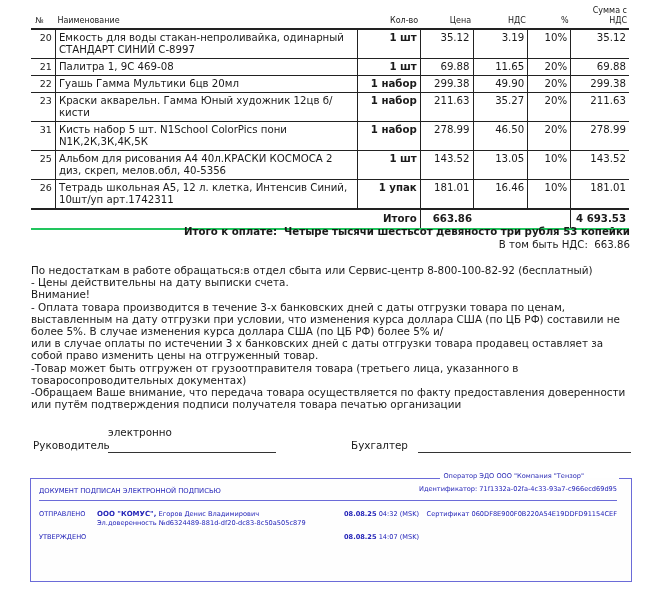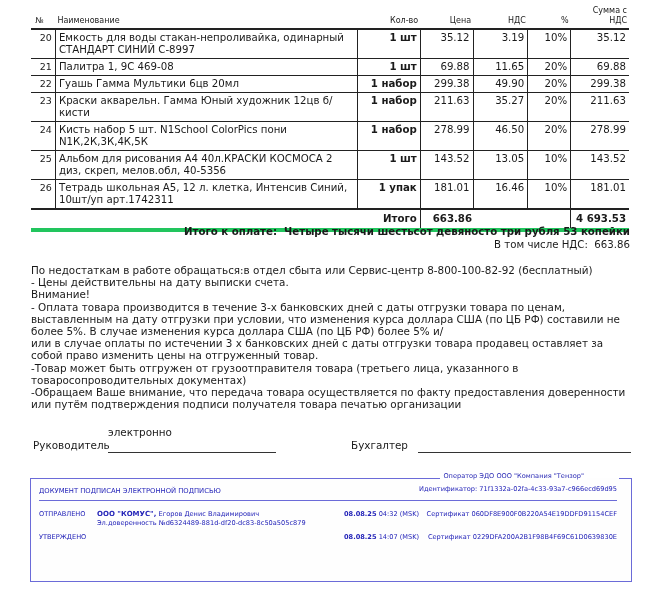--- a/index.html
+++ b/index.html
@@ -16,21 +16,21 @@
   .tbl th.c-name { text-align: left; padding-left: 2px; }
   .tbl thead tr { border-bottom: 2px solid #222; }
   .tbl td { padding: 2px 3px 2px 3px; vertical-align: top; line-height: 12px; border-left: 1px solid #222; text-align: right; }
   .tbl td.c-num { border-left: none; text-align: right; font-size: 9.5px; padding-right: 3px; width: 18px; }
   .tbl td.c-name { text-align: left; width: 298px; }
   .tbl tbody tr { border-bottom: 1px solid #222; }
   .tbl tbody tr.last { border-bottom: 2px solid #222; }
   .c-qty { width: 56px; font-weight: bold; } .c-price { width: 46px; } .c-vat { width: 48px; }
   .c-pct { width: 36px; } .c-sum { width: 52px; }
   .tbl tfoot td { font-weight: bold; padding: 3px 3px; border-left: none; }
-  .tbl tfoot tr { border-bottom: 4px solid #22c55e; }
+  .tbl tfoot tr { border-bottom: 2px solid #22c55e; }
   .tbl tfoot td.bl { border-left: 1px solid #222; }
   .tbl tfoot td.vatsum { text-align: left; padding-left: 12px; }
 
   .pay { position: absolute; right: 29px; top: 226px; font-size: 10.2px; font-weight: bold; text-align: right; }
   .pay-vat { position: absolute; right: 29px; top: 239px; font-size: 10.2px; text-align: right; }
 
   .notes { position: absolute; left: 31px; top: 264px; width: 600px; font-size: 10.4px; line-height: 12.2px; color: #1a1a1a; }
   .notes div { white-space: normal; }
 
   .sign { position: absolute; font-size: 10.4px; }
@@ -101,21 +101,21 @@
         <tr>
           <td class="c-num">23</td>
           <td class="c-name">Краски акварельн. Гамма Юный художник 12цв б/кисти</td>
           <td class="c-qty">1 набор</td>
           <td class="c-price">211.63</td>
           <td class="c-vat">35.27</td>
           <td class="c-pct">20%</td>
           <td class="c-sum">211.63</td>
         </tr>
         <tr>
-          <td class="c-num">24</td>
+          <td class="c-num">31</td>
           <td class="c-name">Кисть набор 5 шт. N1School ColorPics пони N1К,2К,3К,4К,5К</td>
           <td class="c-qty">1 набор</td>
           <td class="c-price">278.99</td>
           <td class="c-vat">46.50</td>
           <td class="c-pct">20%</td>
           <td class="c-sum">278.99</td>
         </tr>
         <tr>
           <td class="c-num">25</td>
           <td class="c-name">Альбом для рисования А4 40л.КРАСКИ КОСМОСА 2 диз, скреп, мелов.обл, 40-5356</td>
@@ -142,21 +142,21 @@
         <td class="bl">4 693.53</td>
       </tr>
     </tfoot>
   </table>
 
   <div class="pay">
     <span>Итого к оплате:</span>&nbsp;
     <span>Четыре тысячи шестьсот девяносто три рубля 53 копейки</span>
   </div>
   <div class="pay-vat">
-    <span>В том числе НДС:</span>&nbsp;
+    <span>В том быть НДС:</span>&nbsp;
     <span>663.86</span>
   </div>
 
   <div class="notes">
     <div>По недостаткам в работе обращаться:в отдел сбыта или Сервис-центр 8-800-100-82-92 (бесплатный)</div>
     <div>- Цены действительны на дату выписки счета.</div>
     <div>Внимание!</div>
     <div>- Оплата товара производится в течение 3-х банковских дней с даты отгрузки товара по ценам, выставленным на дату отгрузки при условии, что изменения курса доллара США (по ЦБ РФ) составили не более 5%. В случае изменения курса доллара США (по ЦБ РФ) более 5% и/</div>
     <div>или в случае оплаты по истечении 3 х банковских дней с даты отгрузки товара продавец оставляет за собой право изменить цены на отгруженный товар.</div>
     <div>-Товар может быть отгружен от грузоотправителя товара (третьего лица, указанного в товаросопроводительных документах)</div>
@@ -184,16 +184,15 @@
         <span>Егоров Денис Владимирович</span><br>
         <span>Эл.доверенность №d6324489-881d-df20-dc83-8c50a505c879</span>
       </div>
       <div class="s-date"><b>08.08.25</b> <span>04:32 (MSK)</span></div>
       <div class="s-cert">Сертификат 060DF8E900F0B220A54E19DDFD91154CEF</div>
     </div>
 
     <div class="stamp-row" style="top:55px; height:40px;">
       <div class="s-label">УТВЕРЖДЕНО</div>
       <div class="s-date"><b>08.08.25</b> <span>14:07 (MSK)</span></div>
-      <div class="s-cert">Сертификат 0229DFA200A2B1F98B4F69C61D0639830E</div>
     </div>
   </div>
 </div>
 
 </body></html>

